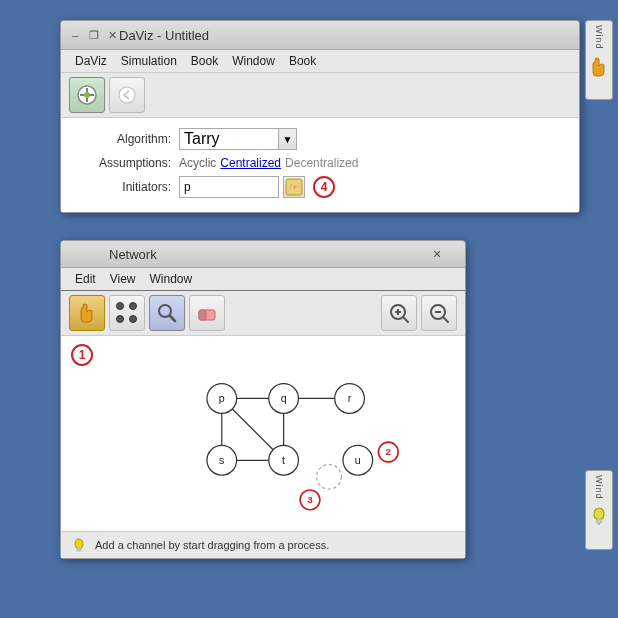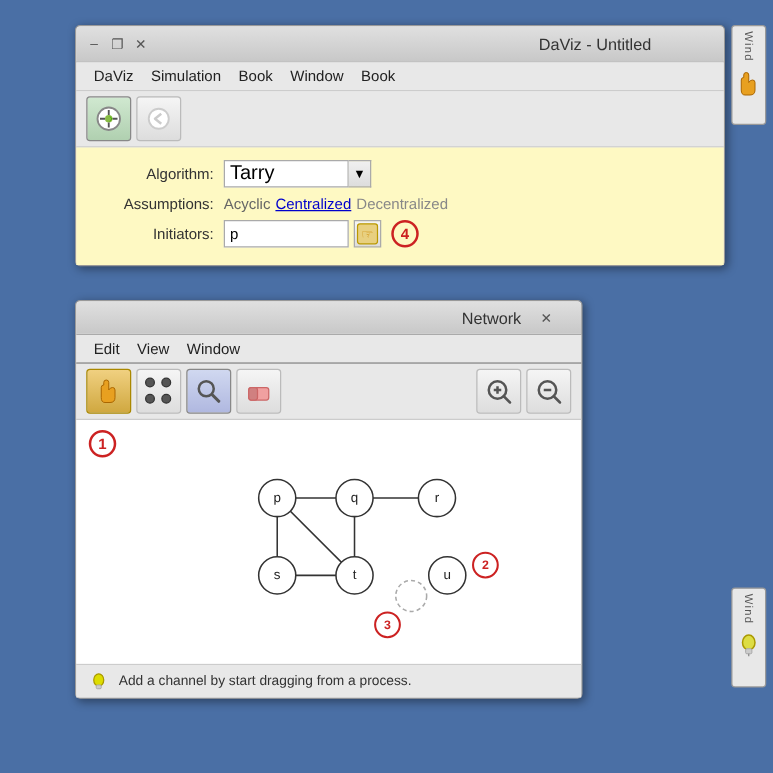--- a/index.html
+++ b/index.html
@@ -30,21 +30,21 @@
       border-bottom: 1px solid #aaa;
       padding: 6px 8px;
       display: flex;
       align-items: center;
       justify-content: space-between;
       border-radius: 4px 4px 0 0;
     }
 
     .title-bar-title {
       flex: 1;
-      text-align: right;
+      text-align: left;
       font-size: 13px;
       color: #333;
     }
 
     .title-btn {
       width: 16px;
       height: 16px;
       display: flex;
       align-items: center;
       justify-content: center;
@@ -107,21 +107,21 @@
       display: flex;
       align-items: center;
       justify-content: center;
       cursor: pointer;
       font-size: 18px;
       color: #999;
     }
 
     .config-area {
       padding: 10px 20px 14px 20px;
-      background: #fef9c3;
+      background: #ffffff;
       display: flex;
       flex-direction: column;
       gap: 6px;
     }
 
     .config-row {
       display: flex;
       align-items: center;
       gap: 8px;
     }

